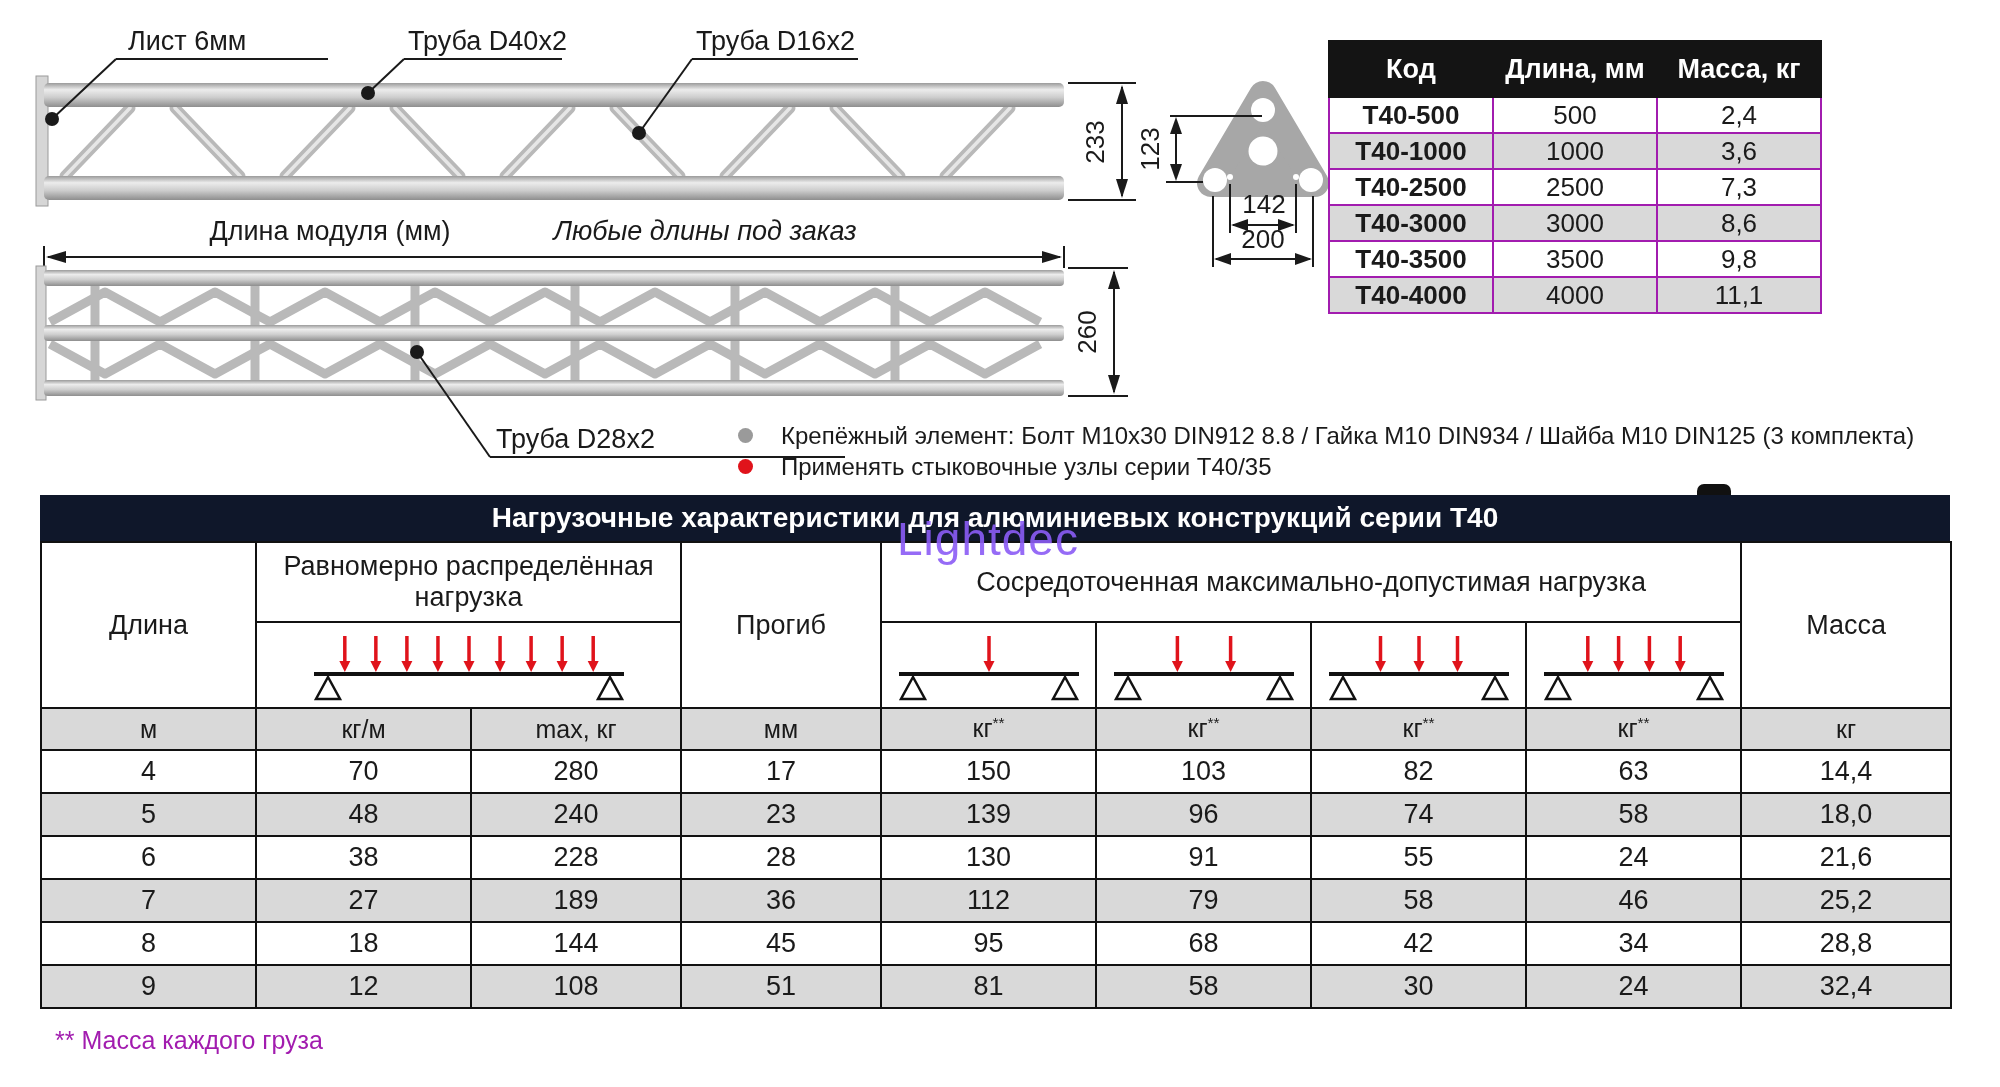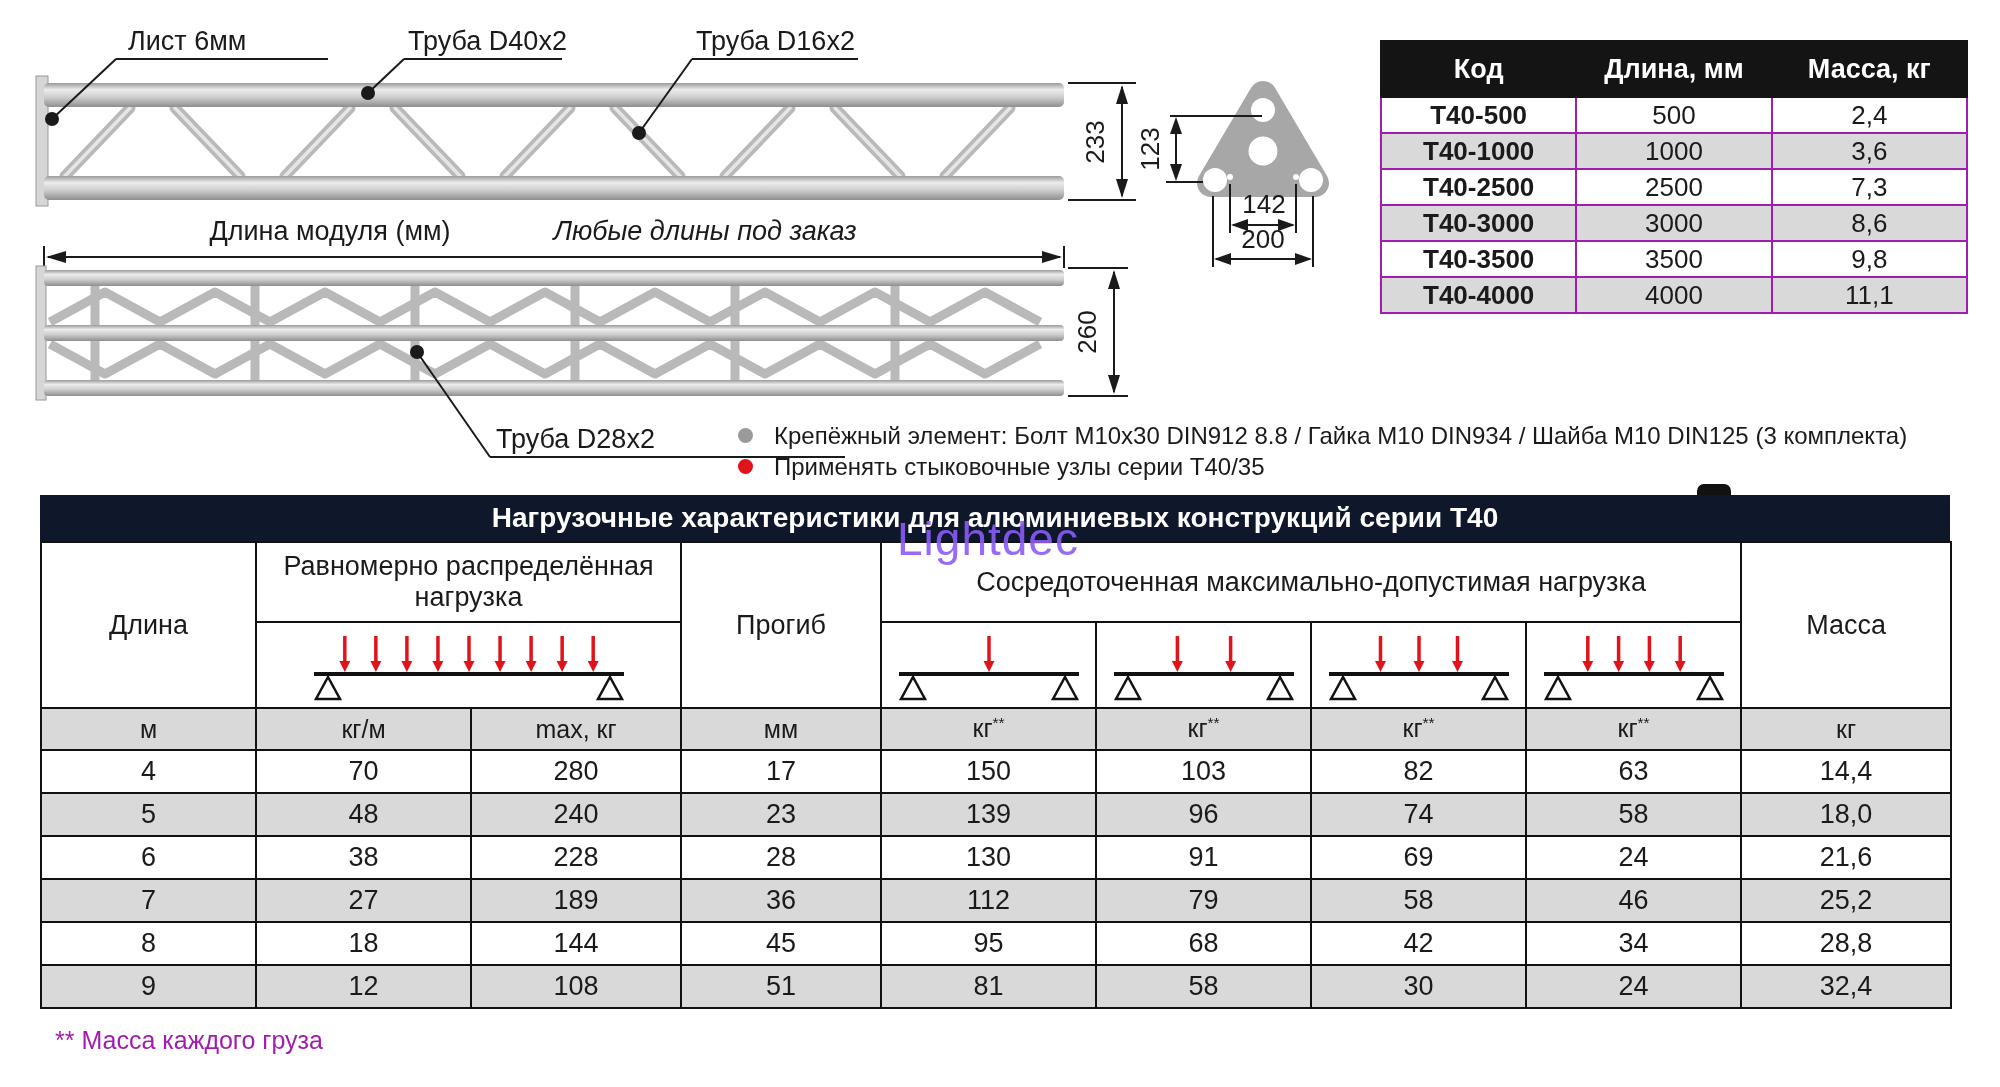--- a/index.html
+++ b/index.html
@@ -6,37 +6,37 @@
   .page {
     position:relative; width:2000px; height:1087px; background:#ffffff;
     font-family:"Liberation Sans", sans-serif; color:#1a1a1a; overflow:hidden;
   }
   svg text { font-family:"Liberation Sans", sans-serif; fill:#1a1a1a; font-size:27px; }
   svg text.dim { font-size:26px; }
   svg text.it { font-style:italic; }
 
   
   .size-table {
-    position:absolute; left:1380px; top:40px; width:588px;
+    position:absolute; left:1328px; top:40px; width:494px;
     border-collapse:collapse; table-layout:fixed;
   }
   .size-table th {
     background:#141414; color:#fff; font-size:27px; font-weight:bold;
     height:54px; border:2px solid #141414; padding:0;
   }
   .size-table td {
     border:2px solid #a21caf; text-align:center; font-size:26px;
     height:34px; padding:0; background:#fff;
   }
   .size-table td:first-child { font-weight:bold; }
   .size-table tbody tr:nth-child(even) td { background:#d9d9d9; }
 
   
   .notes { position:absolute; left:738px; top:420px; width:1250px; }
-  .note-item { display:flex; align-items:center; gap:21px; height:31px; white-space:nowrap; }
+  .note-item { display:flex; align-items:center; gap:28px; height:31px; white-space:nowrap; }
   .note-item .txt { font-size:24px; }
   .bullet { width:15px; height:15px; border-radius:50%; flex:none; }
   .bullet.gray { background:#9a9a9a; }
   .bullet.red  { background:#e0131b; }
 
   
   .load-title {
     position:absolute; left:40px; top:495px; width:1910px; height:46px;
     background:#0f172a; color:#fff; font-weight:bold; font-size:28px;
     text-align:center; line-height:46px; z-index:2;
@@ -361,21 +361,21 @@
           <td>58</td>
           <td>18,0</td>
         </tr>
         <tr>
           <td>6</td>
           <td>38</td>
           <td>228</td>
           <td>28</td>
           <td>130</td>
           <td>91</td>
-          <td>69</td>
+          <td>55</td>
           <td>24</td>
           <td>21,6</td>
         </tr>
         <tr>
           <td>7</td>
           <td>27</td>
           <td>189</td>
           <td>36</td>
           <td>112</td>
           <td>79</td>

